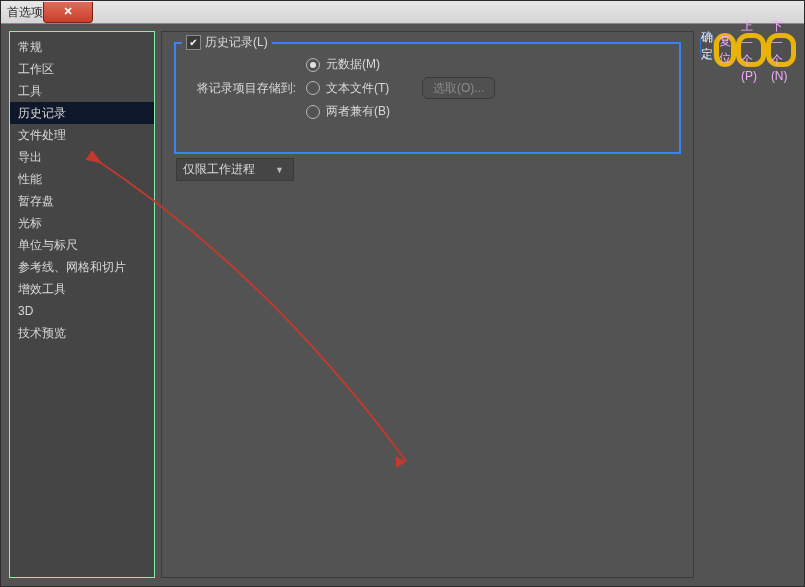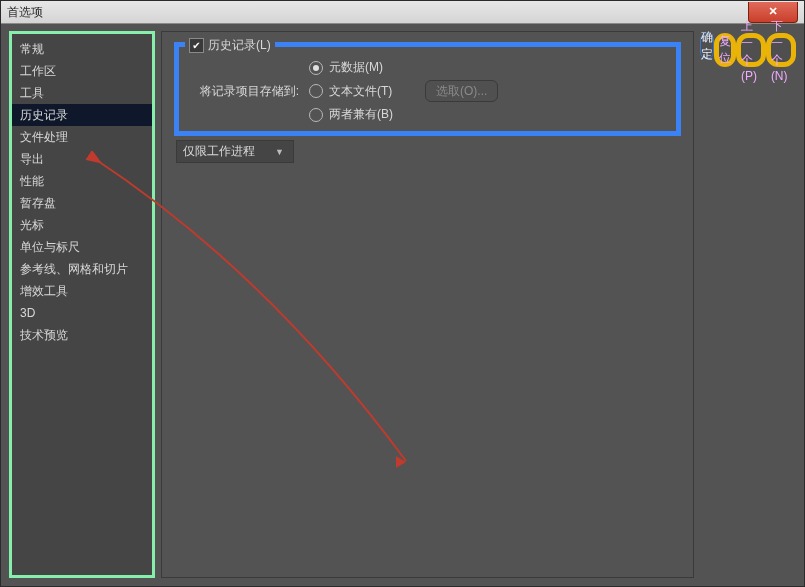--- a/index.html
+++ b/index.html
@@ -1,28 +1,28 @@
 <!DOCTYPE html>
 <html><head>
 <meta charset="utf-8">
 <style>
   html,body{margin:0;padding:0;font-family:"Microsoft YaHei","SimSun",sans-serif;font-size:12px;color:#d8d8d8;background:#4a4a4a}
   .window{width:805px;height:587px;background:#535353;border:1px solid #2b2b2b;box-sizing:border-box;position:relative}
-  .titlebar{height:22px;background:linear-gradient(#e7e7e7,#d5d5d5);border-bottom:1px solid #8a8a8a;display:flex;align-items:center;justify-content:space-between;padding:0 0 0 6px;color:#2b2b2b}
+  .titlebar{height:22px;background:linear-gradient(#e7e7e7,#d5d5d5);border-bottom:1px solid #8a8a8a;display:flex;align-items:center;justify-content:flex-start;padding:0 0 0 6px;color:#2b2b2b}
   .title{font-size:12px}
   .close-btn{width:48px;height:20px;background:linear-gradient(#e06a5a,#c9402a);border:1px solid #7a1e10;border-top:none;border-radius:0 0 4px 4px;display:flex;align-items:center;justify-content:center;margin-right:6px;color:#fff;font-weight:bold;font-size:11px;cursor:default}
   .body{position:absolute;top:22px;left:0;right:0;bottom:0;padding:8px;box-sizing:border-box;display:flex;gap:6px}
-  .sidebar{width:146px;border:3px solid #86efac;background:#454545;box-sizing:border-box;padding:4px 0}
+  .sidebar{width:146px;border:1px solid #86efac;background:#454545;box-sizing:border-box;padding:4px 0}
   .side-item{padding:2px 8px;color:#d8d8d8;cursor:default;line-height:18px}
   .side-item.selected{background:#0f172a}
   .main{flex:1;border:1px solid #3a3a3a;background:#535353;box-sizing:border-box;padding:10px 12px;position:relative}
   .rightcol{width:96px;display:flex;flex-direction:row;padding-top:2px}
   .btn{height:24px;border:5px solid #eab308;border-radius:12px;background:#4f4f4f;color:#f0abfc;display:flex;align-items:center;justify-content:center;cursor:default}
   .btn.primary{border:1px solid #3a74c4;color:#e8f0ff}
-  .group{border:5px solid #3b82f6;padding:8px 10px 4px;position:relative;margin-bottom:0}
+  .group{border:2px solid #3b82f6;padding:8px 10px 28px;position:relative;margin-bottom:0}
   .group-legend{position:absolute;top:-10px;left:6px;background:#535353;padding:0 4px;display:flex;align-items:center;gap:4px}
   .chk{width:13px;height:13px;border:1px solid #8a8a8a;background:#3a3a3a;display:inline-flex;align-items:center;justify-content:center}
   .chk.checked::after{content:"✔";font-size:10px;color:#fff;line-height:10px}
   .form-row{display:flex;align-items:center;gap:6px;margin:4px 0}
   .form-label{width:110px;text-align:right;padding-right:4px}
   .radio{width:12px;height:12px;border:1px solid #b8b8b8;border-radius:50%;display:inline-flex;align-items:center;justify-content:center}
   .radio.selected::after{content:"";width:6px;height:6px;border-radius:50%;background:#e0e0e0}
   .opt-label{min-width:90px}
   .select{display:inline-flex;align-items:center;border:1px solid #3a3a3a;background:#454545;padding:2px 6px;gap:20px;min-width:104px}
   .select .caret{font-size:9px;color:#bbb}

